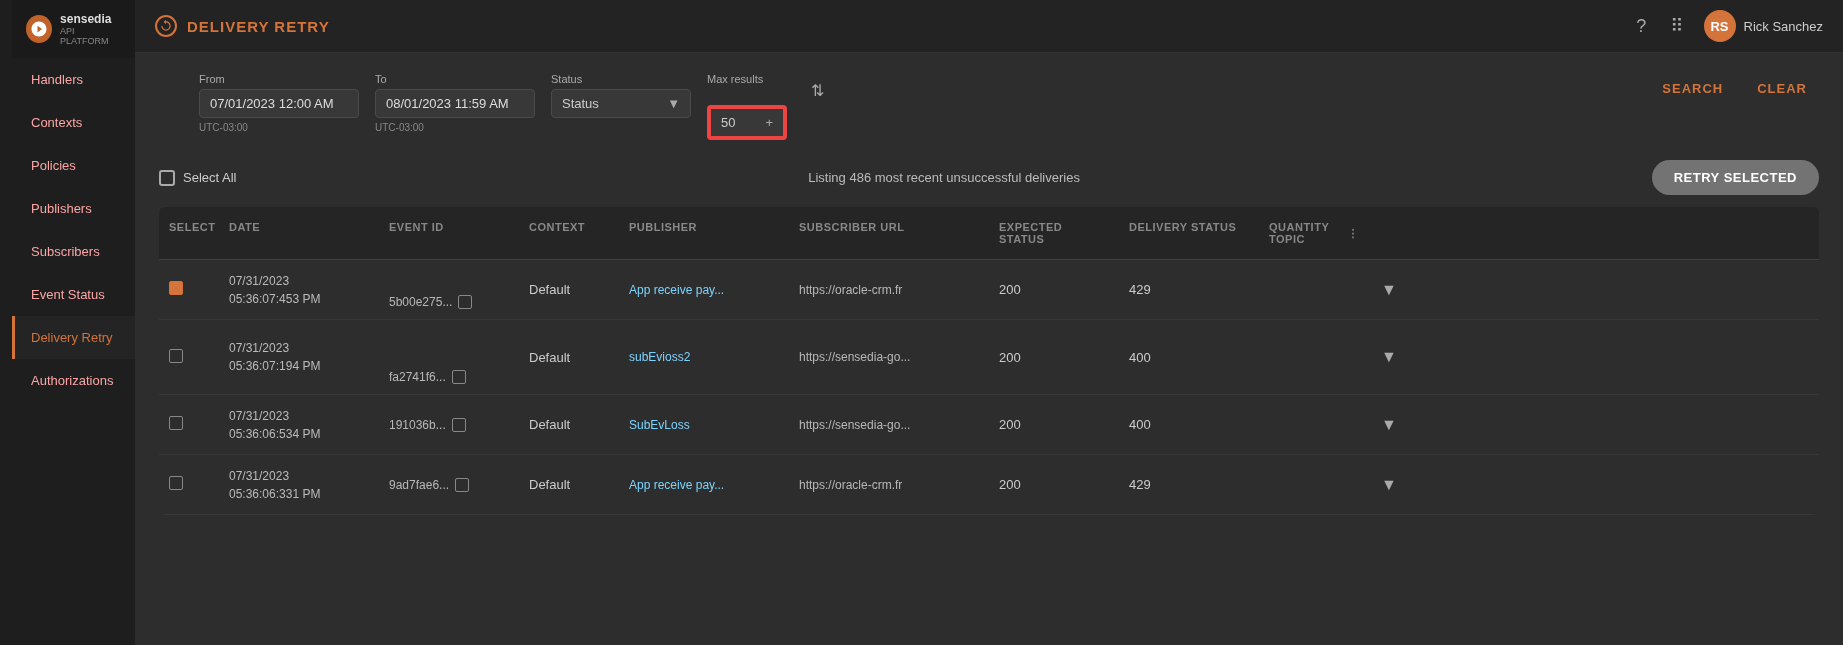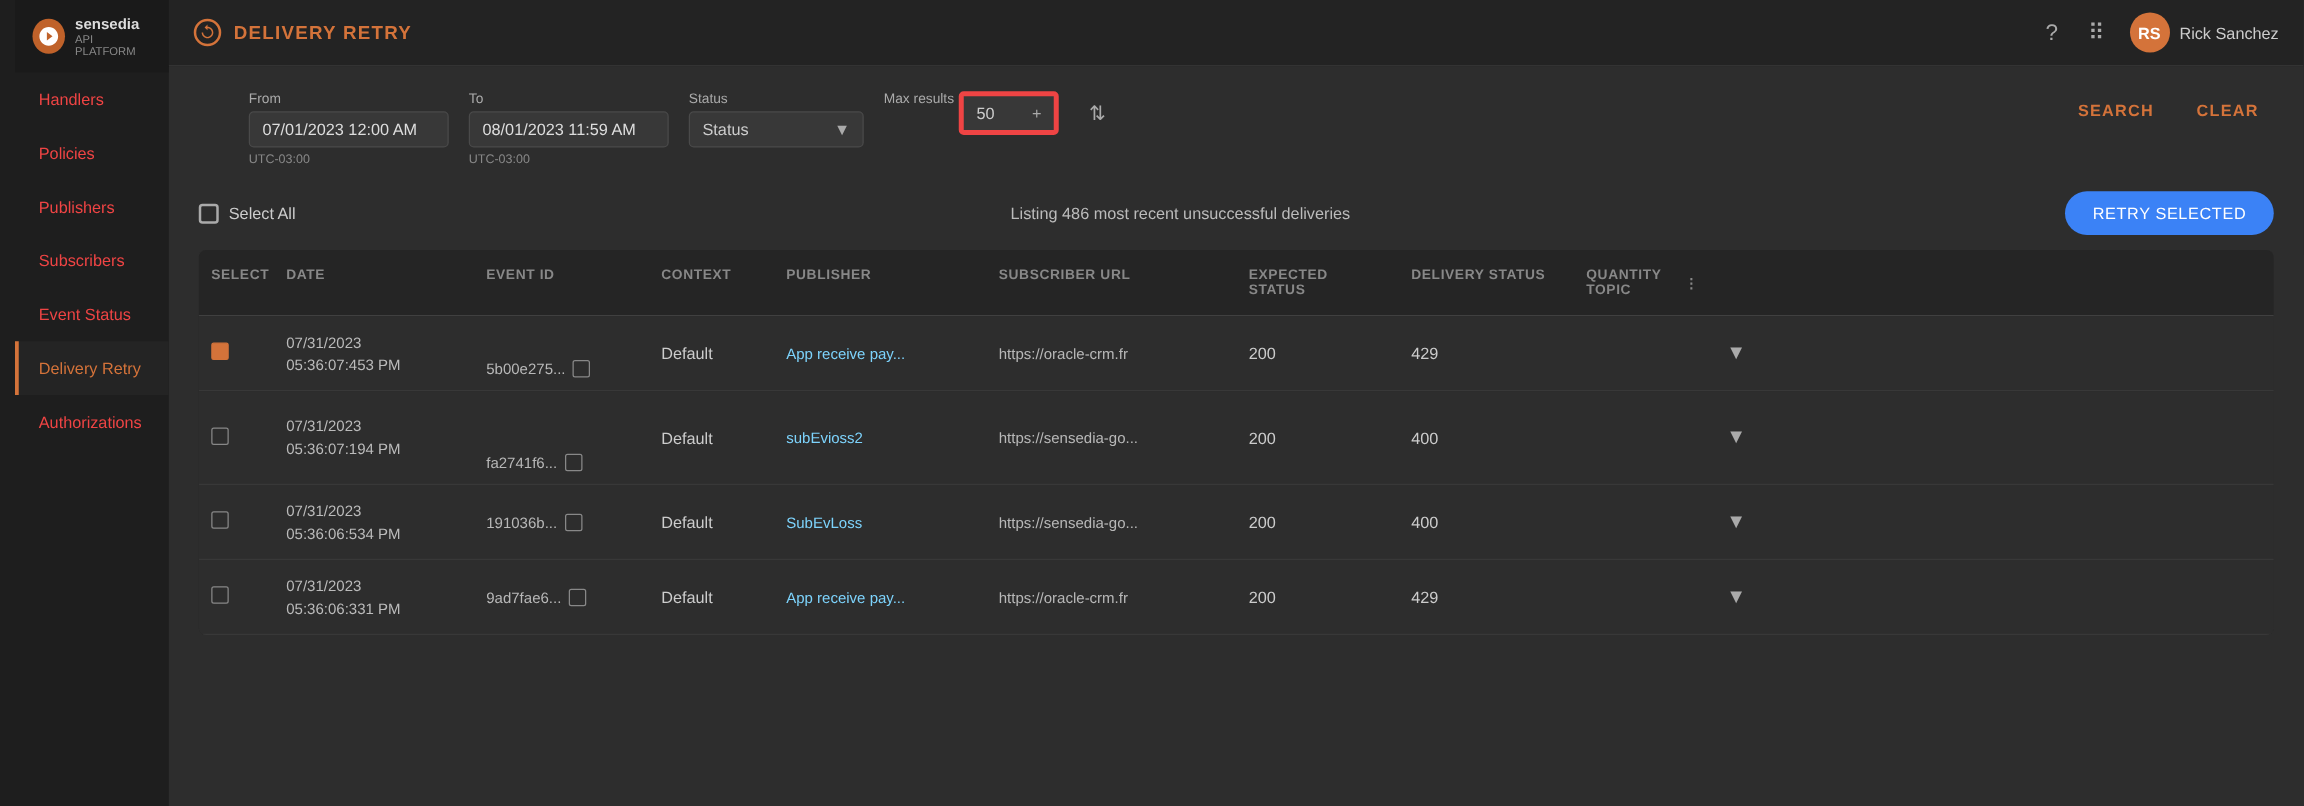--- a/index.html
+++ b/index.html
@@ -37,21 +37,21 @@
       font-weight: 600;
       line-height: 1.2;
     }
     .sidebar-logo-sub {
       color: #888;
       font-size: 9px;
     }
     .sidebar-item {
       width: 100%;
       padding: 14px 16px;
-      color: #ef4444;
+      color: #fca5a5;
       cursor: pointer;
       font-size: 13px;
       font-weight: 500;
       border-left: 3px solid transparent;
       transition: background 0.15s;
     }
     .sidebar-item.active {
       color: #d4733a;
       border-left: 3px solid #d4733a;
       background: #242424;
@@ -168,22 +168,22 @@
       background: #383838;
       border: 1px solid #4a4a4a;
       border-radius: 4px;
       padding: 6px 10px;
       min-width: 140px;
       color: #ccc;
       font-size: 13px;
     }
     .filter-max {
       display: flex;
-      flex-direction: row;
-      gap: 4px;
+      flex-direction: column;
+      gap: 20px;
     }
     .filter-max-inner {
       display: flex;
       align-items: center;
       gap: 4px;
       background: #383838;
       border: 4px solid #ef4444;
       border-radius: 4px;
       padding: 6px 10px;
       min-width: 80px;
@@ -237,25 +237,25 @@
     .select-all-left {
       display: flex;
       align-items: center;
       gap: 8px;
     }
     .listing-info {
       color: #bbb;
       font-size: 13px;
     }
     .btn-retry-selected {
-      background: #3b82f6;
+      background: #737373;
       border: none;
       color: white;
       font-size: 13px;
-      font-weight: 400;
+      font-weight: 700;
       padding: 10px 22px;
       border-radius: 20px;
       cursor: pointer;
       letter-spacing: 0.5px;
       text-transform: uppercase;
     }
     .checkbox {
       width: 16px; height: 16px;
       border: 2px solid #aaa;
       border-radius: 3px;
@@ -356,20 +356,23 @@
       </svg>
     </div>
     <div>
       <div class="sidebar-logo-text">sensedia</div>
       <div class="sidebar-logo-sub">API PLATFORM</div>
     </div>
   </div>
 
   <div class="sidebar-item">
     <span>Handlers</span>
+  </div>
+  <div class="sidebar-item">
+    <span>Contexts</span>
   </div>
   <div class="sidebar-item">
     <span>Policies</span>
   </div>
   <div class="sidebar-item">
     <span>Publishers</span>
   </div>
   <div class="sidebar-item">
     <span>Subscribers</span>
   </div>

